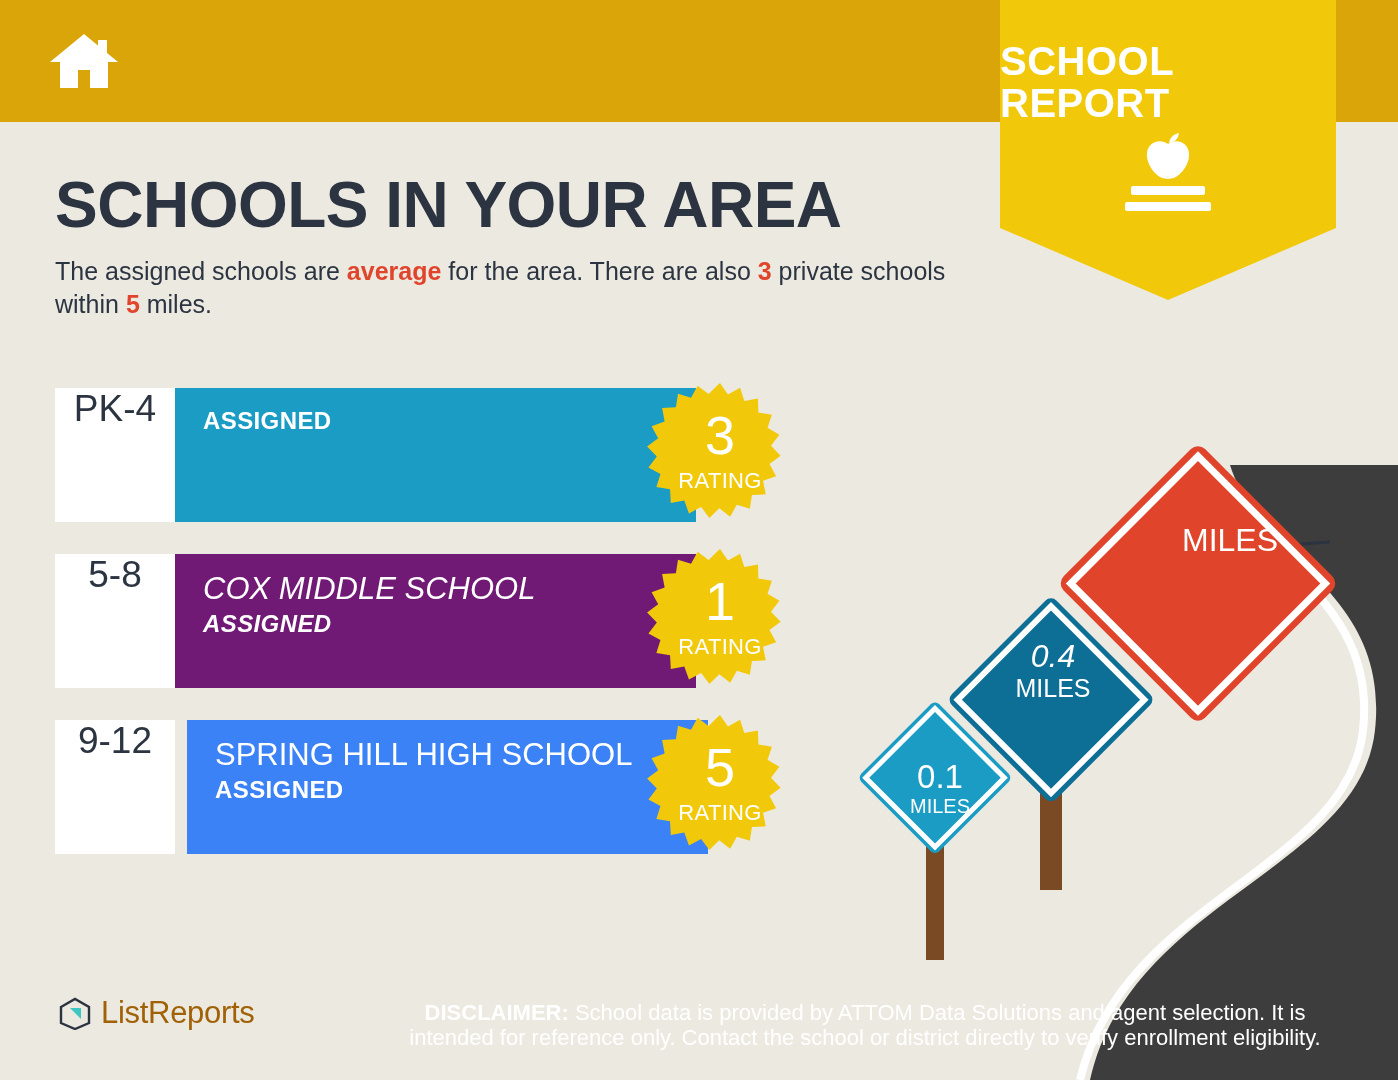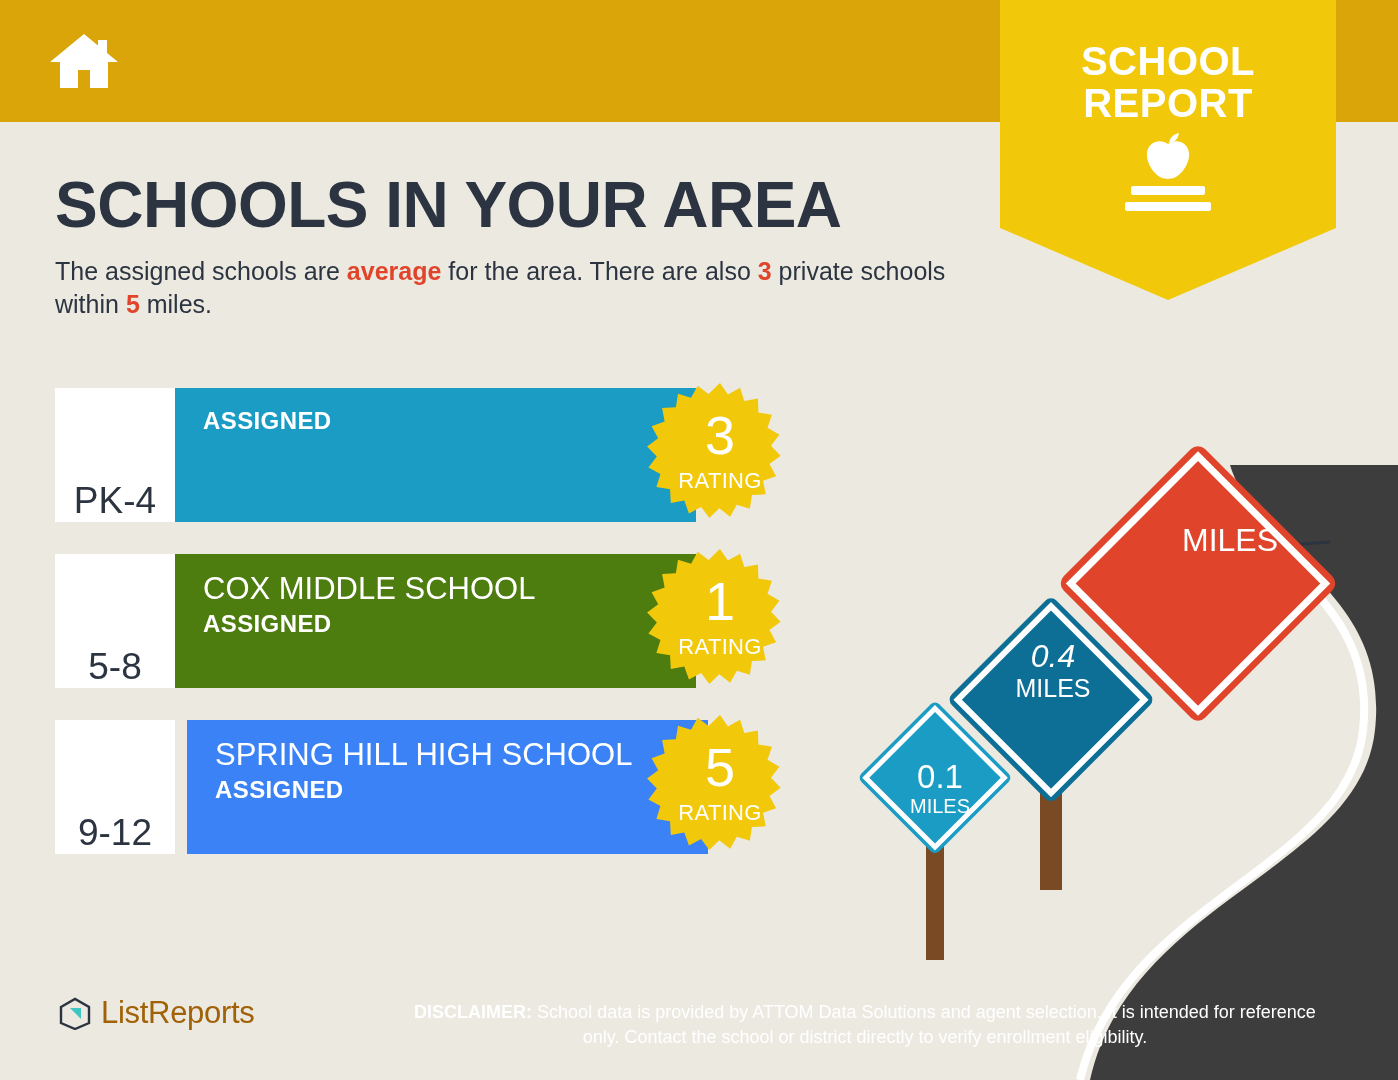--- a/index.html
+++ b/index.html
@@ -36,21 +36,21 @@
   .badge {
     position: absolute; left: 1000px; top: 0;
     width: 336px; height: 300px;
   }
   .badge-shape {
     position: absolute; top:0; left:0;
     width: 336px; height: 300px;
   }
   .badge-title {
     position: absolute; left: 0; top: 40px;
-    width: 336px; text-align: center;
+    width: 336px; 
     color: #ffffff; font-size: 40px; font-weight: 700;
     line-height: 42px; letter-spacing: 0.5px;
   }
   .badge-emblem {
     position: absolute; left: 0; top: 130px; width: 336px;
     text-align: center;
   }
 
   
   .page-title {
@@ -68,21 +68,21 @@
   
   .school-row { position: absolute; left: 55px; height: 134px; }
   .row-1 { top: 388px; }
   .row-2 { top: 554px; }
   .row-3 { top: 720px; }
 
   .grade-box {
     position: absolute; left: 0; top: 0;
     width: 120px; height: 134px;
     background: #ffffff;
-    display: flex; align-items: flex-end; justify-content: center;
+    display: flex; align-items: flex-start; justify-content: center;
   }
   .grade-text { font-size: 37px; color: #2b3440; }
   .name-box {
     position: absolute; left: 120px; top: 0;
     width: 521px; height: 134px;
     padding: 16px 0 0 28px;
     color: #ffffff;
   }
   .school-name {
     font-size: 31px; line-height: 37px; font-weight: 400;
@@ -120,21 +120,21 @@
   .logo {
     position: absolute; left: 58px; top: 995px;
     display: flex; align-items: center;
   }
   .logo-mark { width: 34px; height: 34px; margin-right: 9px; }
   .logo-text { font-size: 31px; color: #a16207; letter-spacing: -0.3px; }
 
   .disclaimer {
     position: absolute; left: 405px; top: 1000px;
     width: 920px;
-    font-size: 18px; line-height: 25px;
+    font-size: 22px; line-height: 25px;
     color: #ffffff; text-align: center;
   }
   .disclaimer b { font-weight: 700; }
 </style>
 </head>
 <body>
 
 <div id="page">
 
   <div class="header-bar"></div>
@@ -181,21 +181,21 @@
       </svg>
       <div class="rating-num">3</div>
       <div class="rating-label">RATING</div>
     </div>
   </div>
 
   <div class="school-row row-2">
     <div class="grade-box">
       <span class="grade-text">5-8</span>
     </div>
-    <div class="name-box" id="nb2" style="background: #4d7c0f;">
+    <div class="name-box" id="nb2" style="background: #701a75; font-style: italic;">
       <div class="school-name">COX MIDDLE SCHOOL</div>
       <div class="assigned">ASSIGNED</div>
     </div>
     <div class="rating-badge">
       <svg width="150" height="150" viewBox="0 0 100 100">
         <polygon fill="#f2c90a" points="50,2 55.3,9.6 63.4,5.2 66.2,14 75.3,12.4 75.6,21.6 84.6,23.2 81.7,31.9 89.6,36.5 84,43.8 90.4,50.5 83,56 87.4,64.1 78.7,67.2 80.5,76.2 71.3,76.7 69.9,85.8 61.2,83.1 56.8,91.1 49.5,85.5 42.9,92 37.4,84.6 29.3,89 26.2,80.3 17.2,82 16.7,72.8 7.6,71.4 10.3,62.7 2.3,58.3 7.9,51 1.4,44.4 8.8,38.9 4.4,30.8 13.1,27.7 11.4,18.7 20.6,18.2 22,9.1 30.7,11.8 35.1,3.8 42.4,9.4 49,2.9"></polygon>
       </svg>
       <div class="rating-num">1</div>
       <div class="rating-label">RATING</div>
     </div>

